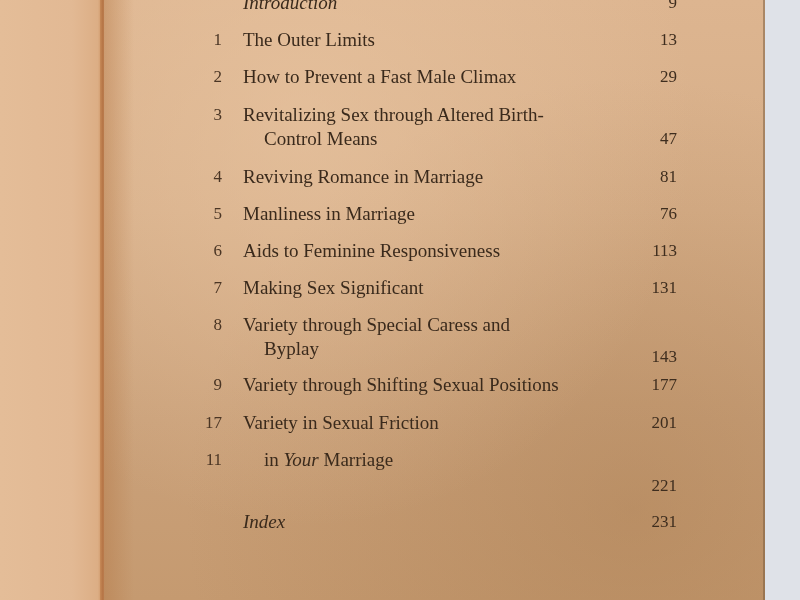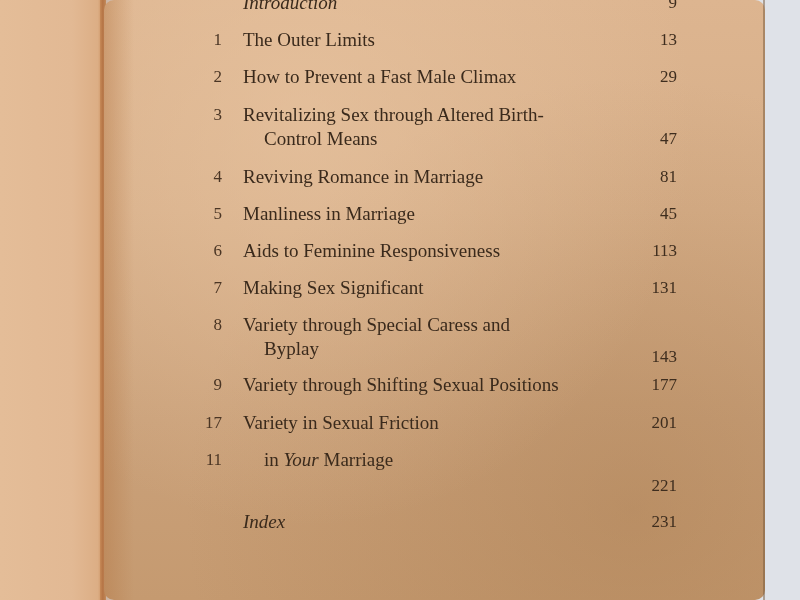--- a/index.html
+++ b/index.html
@@ -15,21 +15,20 @@
     .gutter {
       position: absolute; left: 100px; top: 0; width: 6px; height: 600px;
       background: linear-gradient(90deg, #c78a58, #b47344 50%, #cf9a6c);
     }
     .right-page {
       position: absolute; left: 104px; top: 0; width: 661px; height: 600px;
       background:
         radial-gradient(ellipse at 30% 20%, rgba(235,200,165,0.55), rgba(0,0,0,0) 60%),
         radial-gradient(ellipse at 80% 85%, rgba(160,115,70,0.35), rgba(0,0,0,0) 60%),
         linear-gradient(180deg, #ddb590 0%, #d6ae88 35%, #caa17a 70%, #c59a70 100%);
-      border-radius: 10px;
     }
     .right-page::before {
       content: ""; position: absolute; left: 0; top: 0; width: 30px; height: 100%;
       background: linear-gradient(90deg, rgba(180,120,70,0.45), rgba(0,0,0,0));
     }
     .right-page::after {
       content: ""; position: absolute; right: 0; top: 0; width: 2px; height: 100%;
       background: rgba(120,90,60,0.5);
     }
     .toc {
@@ -87,21 +86,21 @@
 
     <div class="entry" style="top:165px;">
       <span class="num">4</span>
       <span class="title">Reviving Romance in Marriage</span>
       <span class="page">81</span>
     </div>
 
     <div class="entry" style="top:202px;">
       <span class="num">5</span>
       <span class="title">Manliness in Marriage</span>
-      <span class="page">45</span>
+      <span class="page">76</span>
     </div>
 
     <div class="entry" style="top:239px;">
       <span class="num">6</span>
       <span class="title">Aids to Feminine Responsiveness</span>
       <span class="page">113</span>
     </div>
 
     <div class="entry" style="top:276px;">
       <span class="num">7</span>

